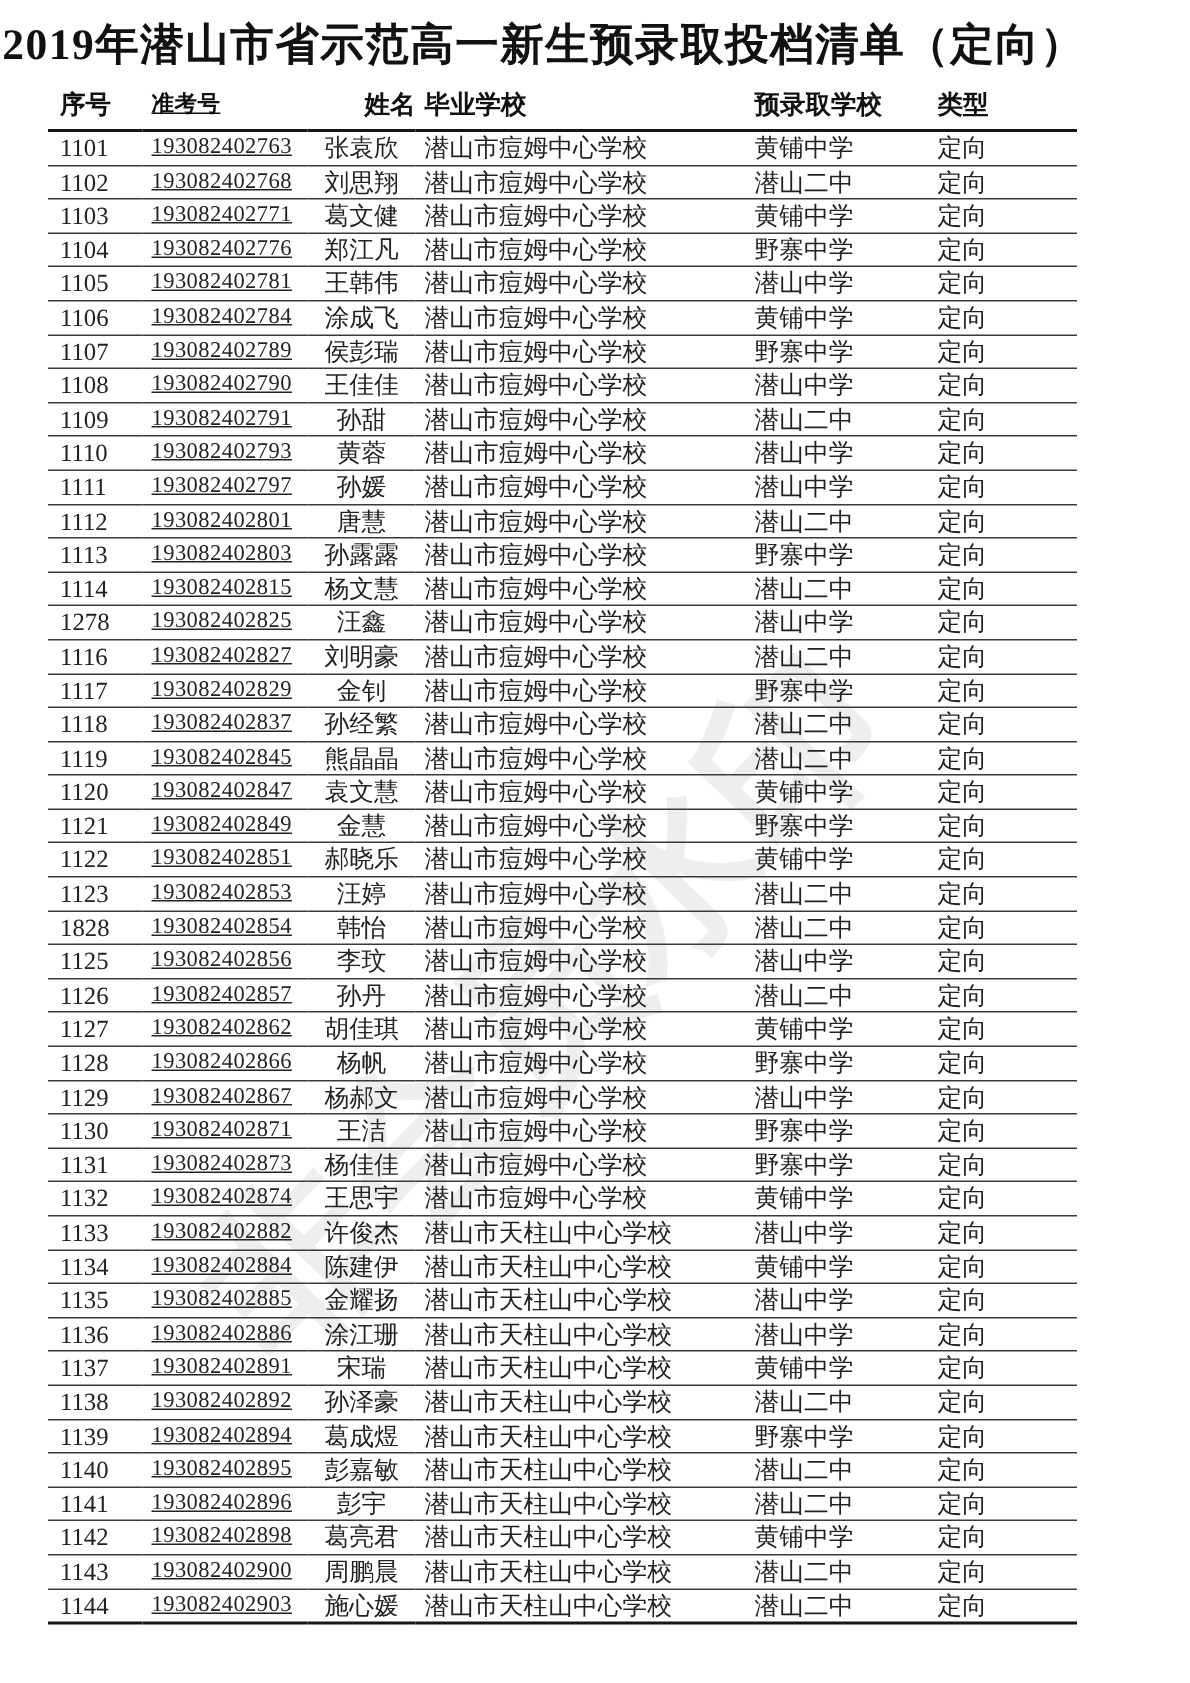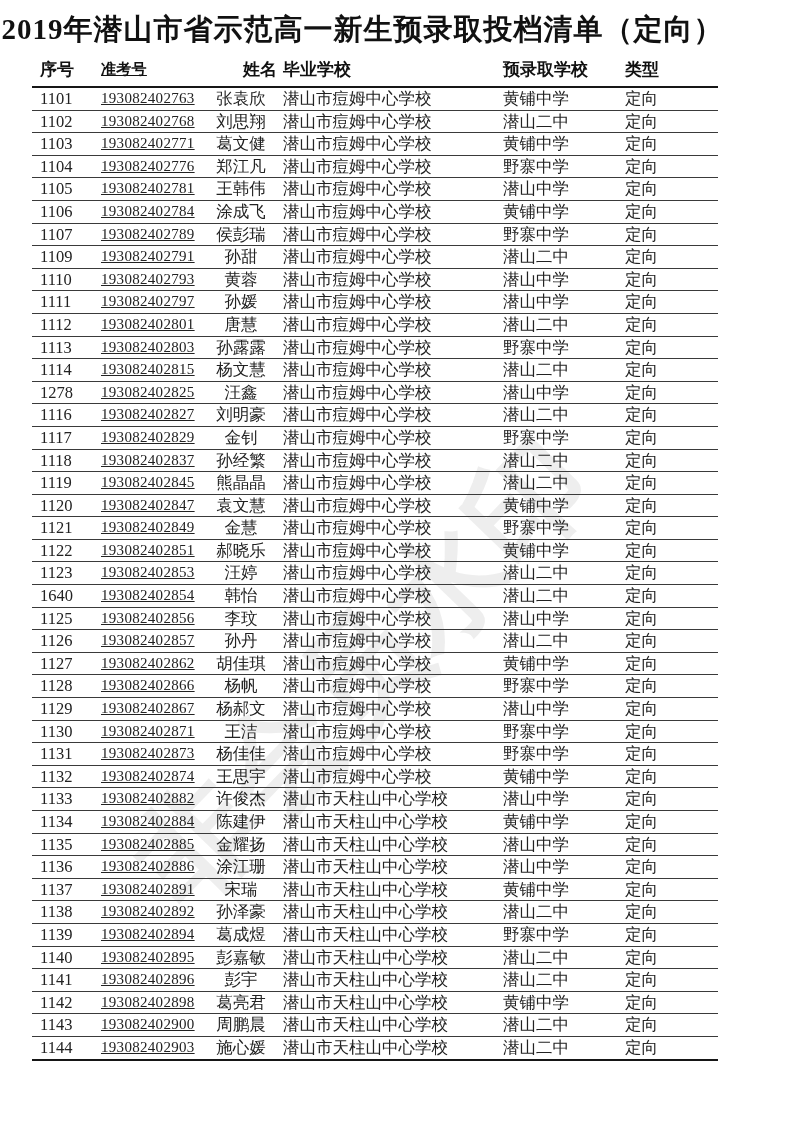--- a/index.html
+++ b/index.html
@@ -130,20 +130,28 @@
         </tr>
         <tr>
           <td class="c0">1107</td>
           <td class="c1">193082402789</td>
           <td class="c2">侯彭瑞</td>
           <td class="c3">潜山市痘姆中心学校</td>
           <td class="c4">野寨中学</td>
           <td class="c5">定向</td>
         </tr>
         <tr>
+          <td class="c0">1108</td>
+          <td class="c1">193082402790</td>
+          <td class="c2">王佳佳</td>
+          <td class="c3">潜山市痘姆中心学校</td>
+          <td class="c4">潜山中学</td>
+          <td class="c5">定向</td>
+        </tr>
+        <tr>
           <td class="c0">1109</td>
           <td class="c1">193082402791</td>
           <td class="c2">孙甜</td>
           <td class="c3">潜山市痘姆中心学校</td>
           <td class="c4">潜山二中</td>
           <td class="c5">定向</td>
         </tr>
         <tr>
           <td class="c0">1110</td>
           <td class="c1">193082402793</td>
@@ -250,21 +258,21 @@
         </tr>
         <tr>
           <td class="c0">1123</td>
           <td class="c1">193082402853</td>
           <td class="c2">汪婷</td>
           <td class="c3">潜山市痘姆中心学校</td>
           <td class="c4">潜山二中</td>
           <td class="c5">定向</td>
         </tr>
         <tr>
-          <td class="c0">1640</td>
+          <td class="c0">1828</td>
           <td class="c1">193082402854</td>
           <td class="c2">韩怡</td>
           <td class="c3">潜山市痘姆中心学校</td>
           <td class="c4">潜山二中</td>
           <td class="c5">定向</td>
         </tr>
         <tr>
           <td class="c0">1125</td>
           <td class="c1">193082402856</td>
           <td class="c2">李玟</td>

